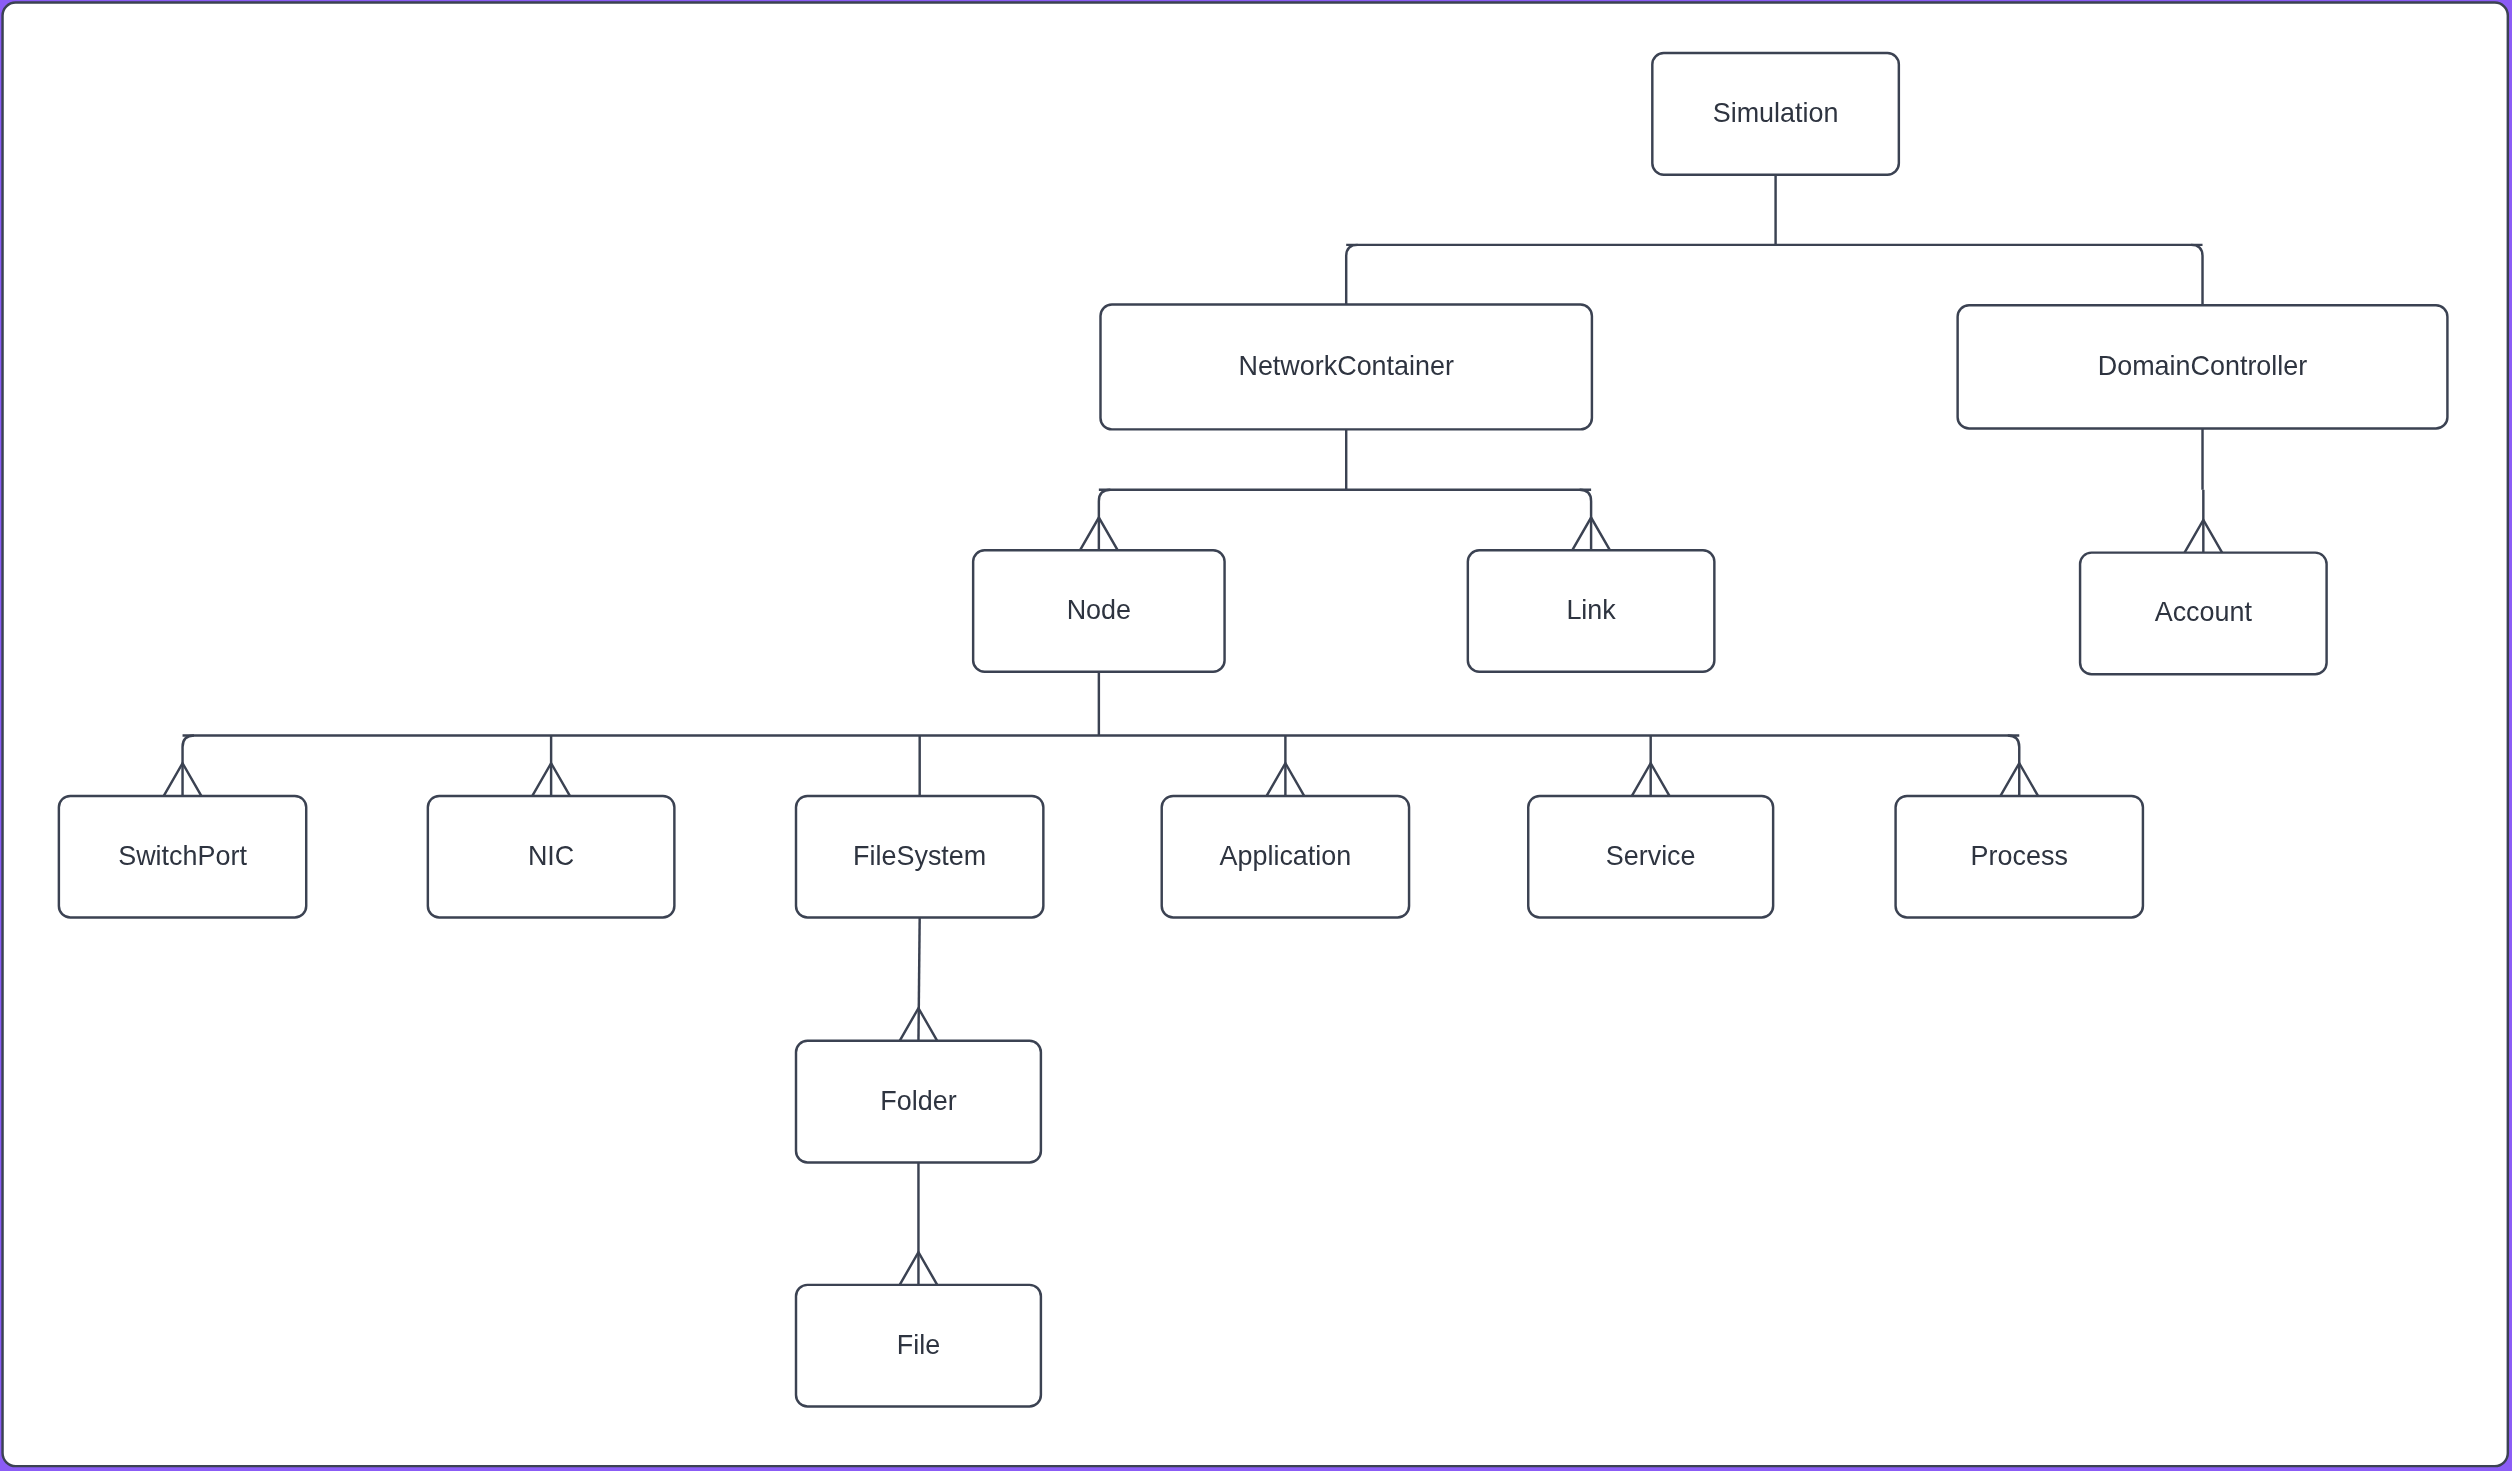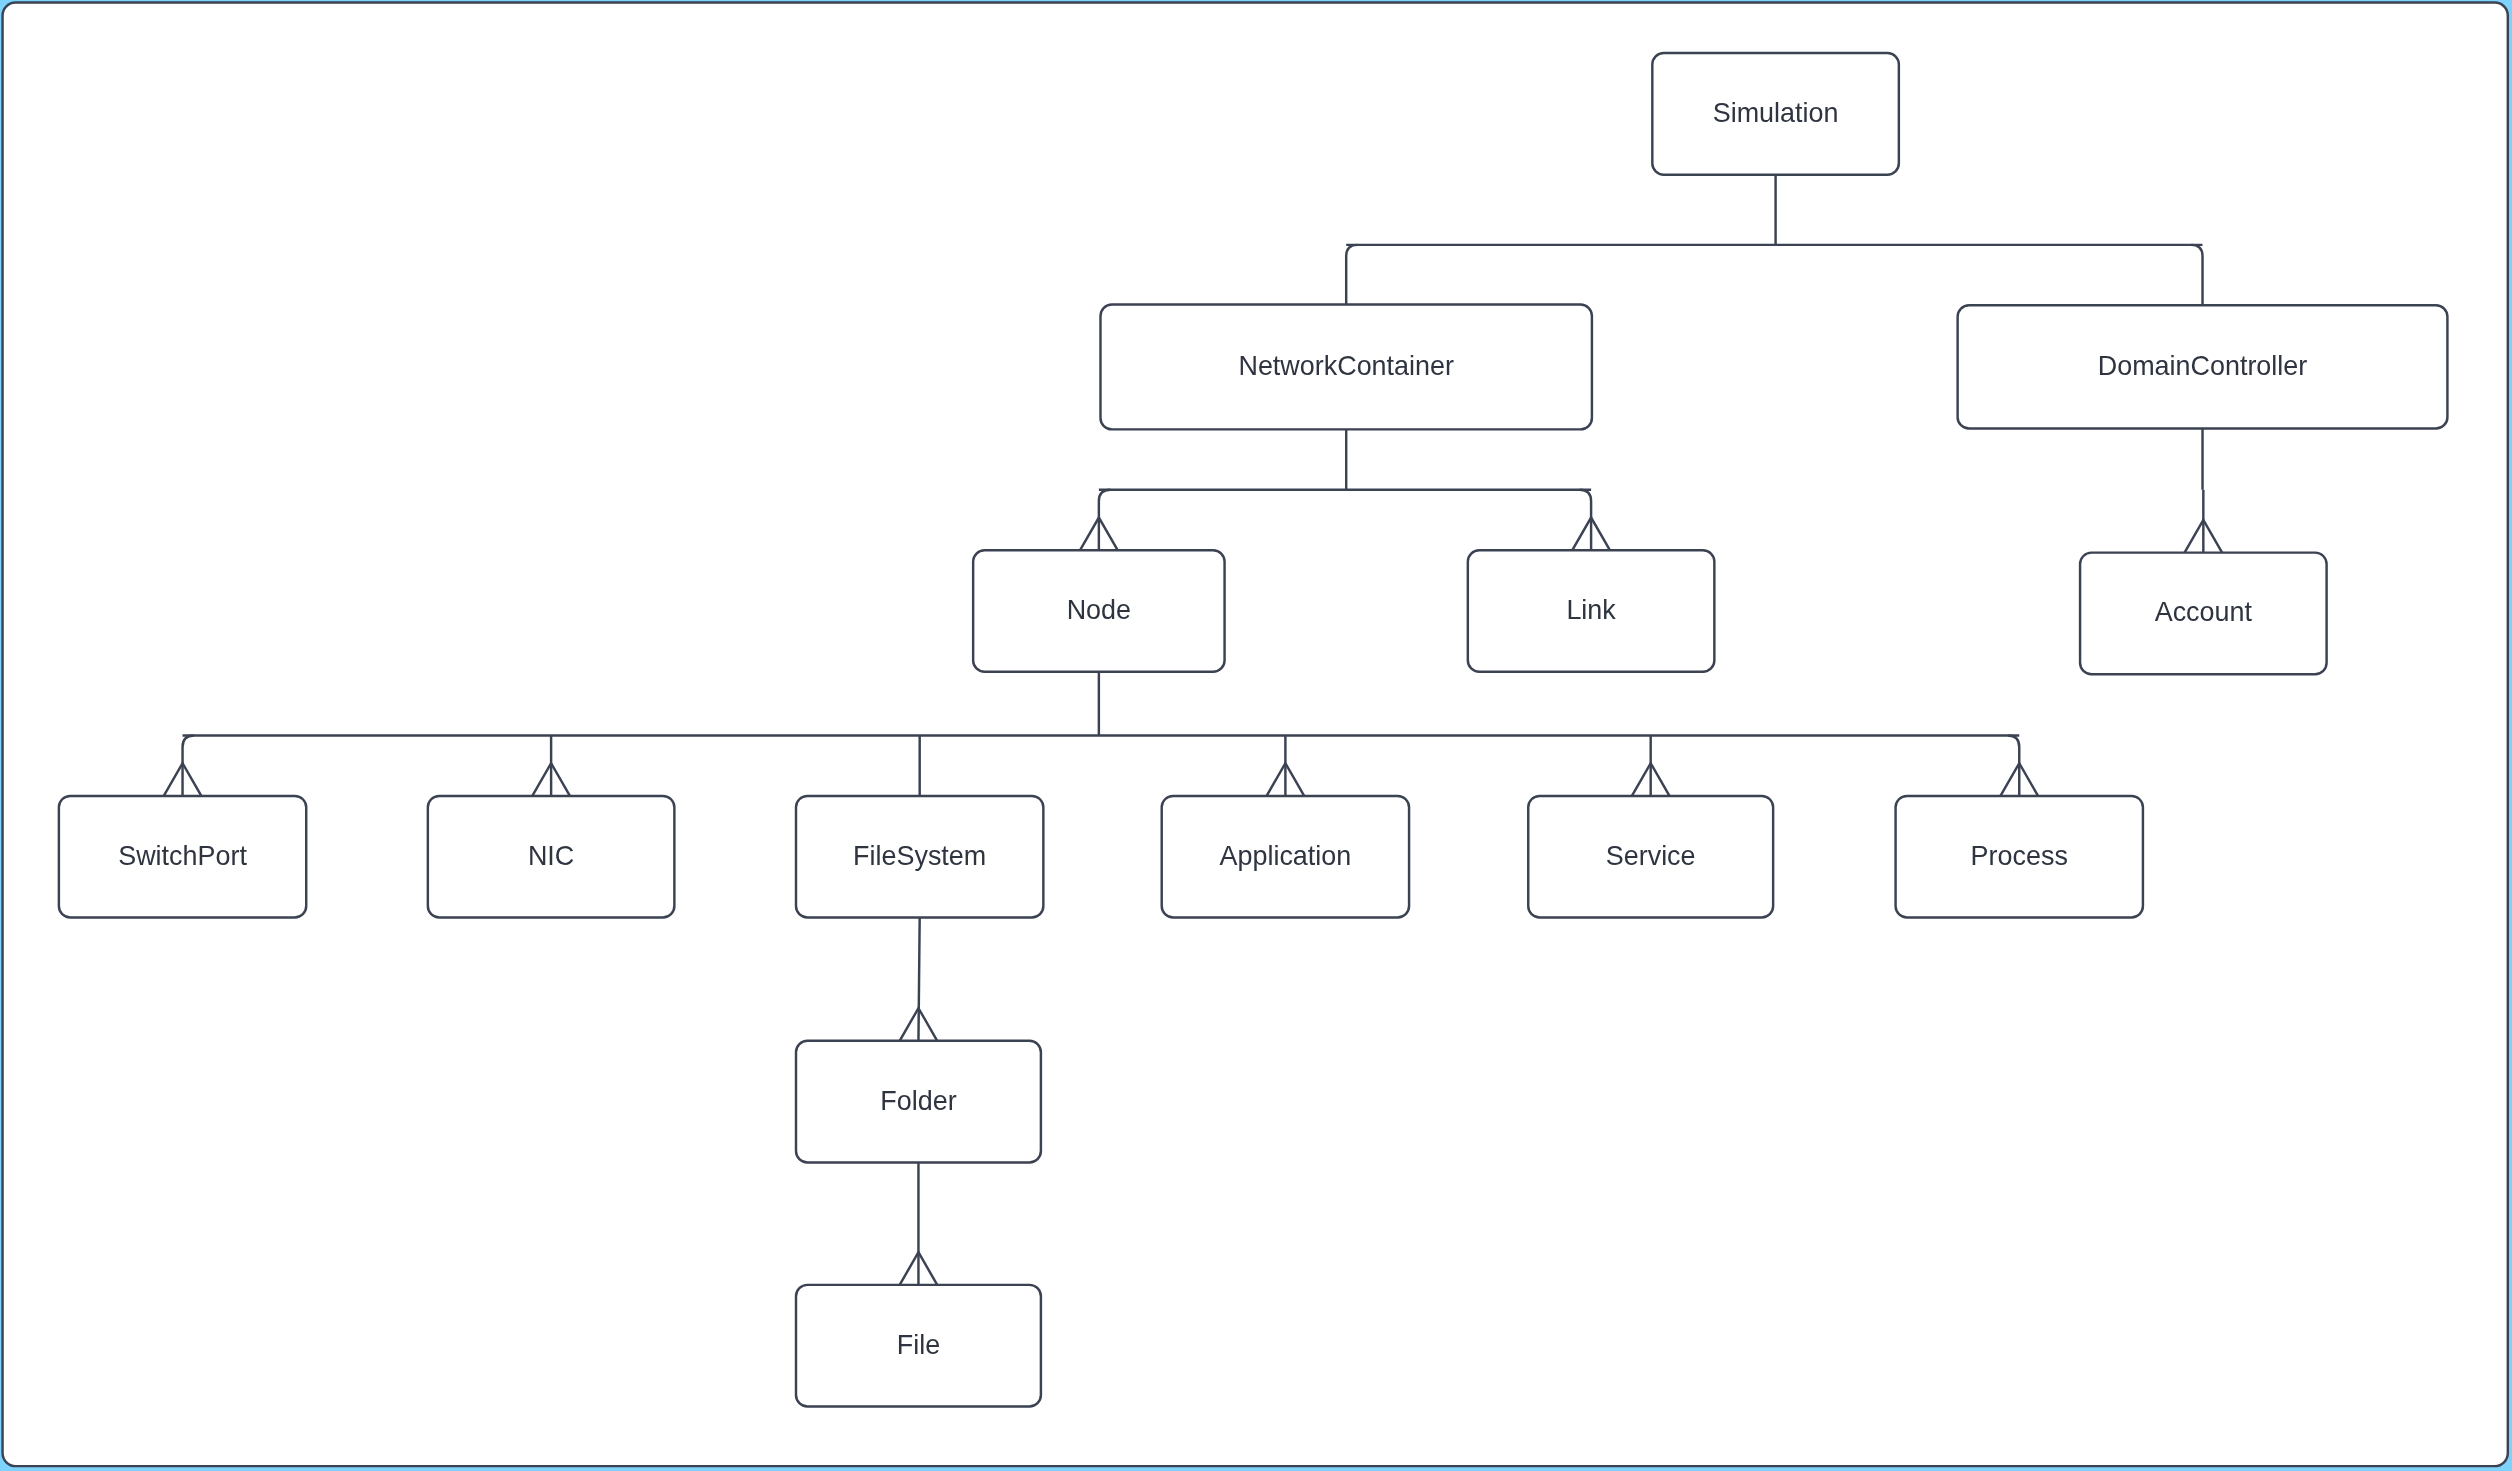--- a/index.html
+++ b/index.html
@@ -8,21 +8,21 @@
     padding: 0;
     background: #ffffff;
   }
   body {
     font-family: "Liberation Sans", sans-serif;
   }
   #canvas {
     position: relative;
     width: 2512px;
     height: 1471px;
-    background: #7dd3fc;
+    background: #8b5cf6;
     overflow: hidden;
   }
   #diagram-svg {
     position: absolute;
     left: 0;
     top: 0;
     width: 2512px;
     height: 1471px;
     display: block;
   }

